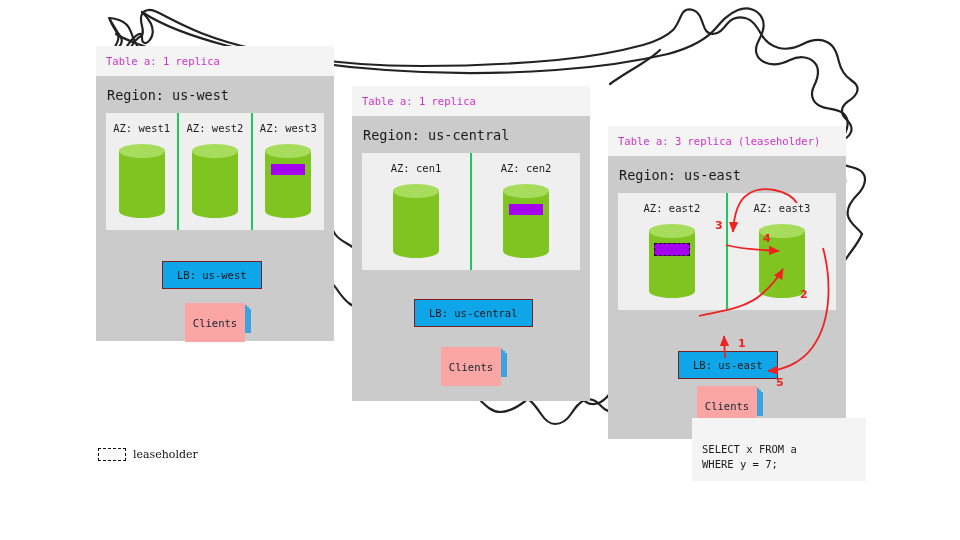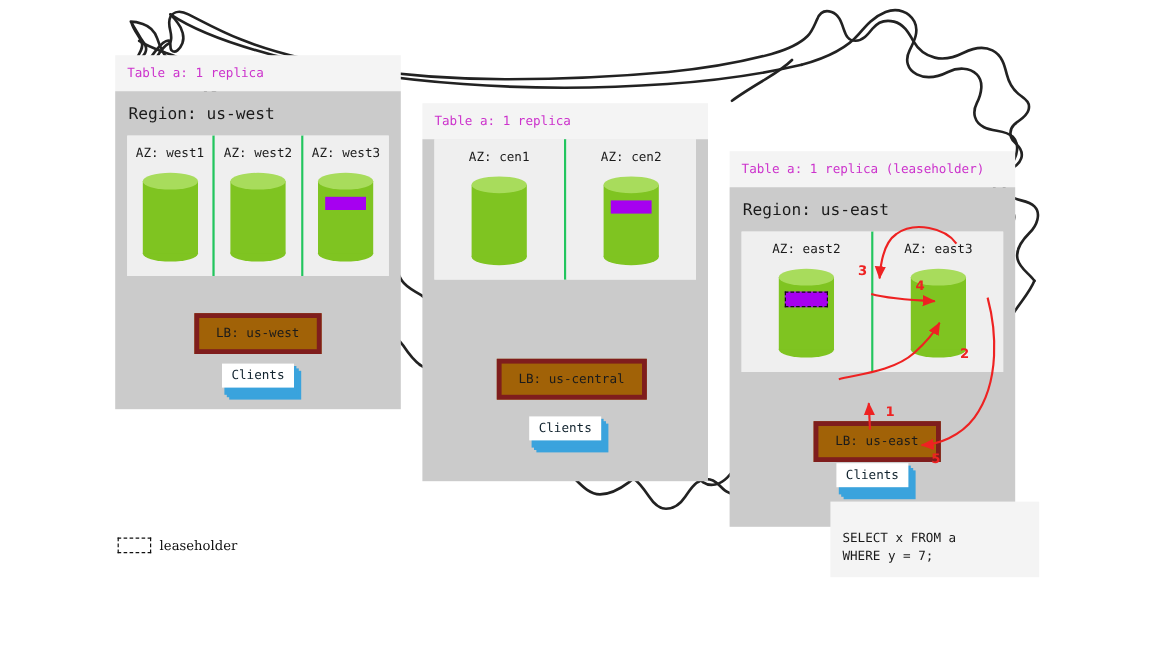--- a/index.html
+++ b/index.html
@@ -71,41 +71,41 @@
     background:#a600f0;
   }
   .cyl .replica.leaseholder{
     border:1.5px dashed #111;
     left:5px;top:19px;
   }
 
   
   .lb-box{
     position:absolute;
-    background:#a16207;
-    border:4px solid #7f1d1d;
+    background:#0ea5e9;
+    border:1px solid #7f1d1d;
     font-size:10.5px;color:#1b1b1b;
     padding:7px 14px;
     white-space:nowrap;
     text-align:center;
   }
 
   
   .clients{
     position:absolute;
     width:60px;height:24px;
   }
   .clients .sheet{
     position:absolute;background:#3aa3dd;
   }
   .clients .s3{left:6px;top:6px;width:60px;height:24px;}
   .clients .s2{left:4px;top:4px;width:60px;height:24px;}
   .clients .s1{left:2px;top:2px;width:60px;height:24px;}
   .clients .front{
-    left:0;top:0;width:60px;height:20px;background:#ffffff;
+    left:0;top:0;width:60px;height:39px;background:#fca5a5;
     display:flex;align-items:center;justify-content:center;
     font-size:10.5px;color:#11232e;
   }
 
   
   .sql-box{
     position:absolute;
     background:#f4f4f4;
     font-size:10.5px;color:#1b1b1b;
     padding:24px 10px 9px 10px;
@@ -281,20 +281,21 @@
         <div class="sheet s2"></div>
         <div class="sheet s1"></div>
         <div class="sheet front">Clients</div>
       </div>
     </div>
   </div>
 
   <div class="region-panel" style="left:352px;top:86px;width:238px;">
     <div class="panel-header">Table a: 1 replica</div>
     <div class="panel-body" style="height:285px;">
+      <div class="region-title">Region: us-central</div>
       <div class="az-row">
         <div class="az-cell">
           <div class="az-label">AZ: cen1</div>
           <div class="cyl">
             <div class="bot"></div>
             <div class="body"></div>
             <div class="top"></div>
           </div>
         </div>
         <div class="az-cell">
@@ -311,21 +312,21 @@
       <div class="clients" style="left:89px;top:231px;">
         <div class="sheet s3"></div>
         <div class="sheet s2"></div>
         <div class="sheet s1"></div>
         <div class="sheet front">Clients</div>
       </div>
     </div>
   </div>
 
   <div class="region-panel" style="left:608px;top:126px;width:238px;">
-    <div class="panel-header">Table a: 1 replica (leaseholder)</div>
+    <div class="panel-header">Table a: 3 replica (leaseholder)</div>
     <div class="panel-body" style="height:283px;">
       <div class="region-title">Region: us-east</div>
       <div class="az-row">
         <div class="az-cell">
           <div class="az-label">AZ: east2</div>
           <div class="cyl">
             <div class="bot"></div>
             <div class="body"></div>
             <div class="top"></div>
             <div class="replica leaseholder"></div>

